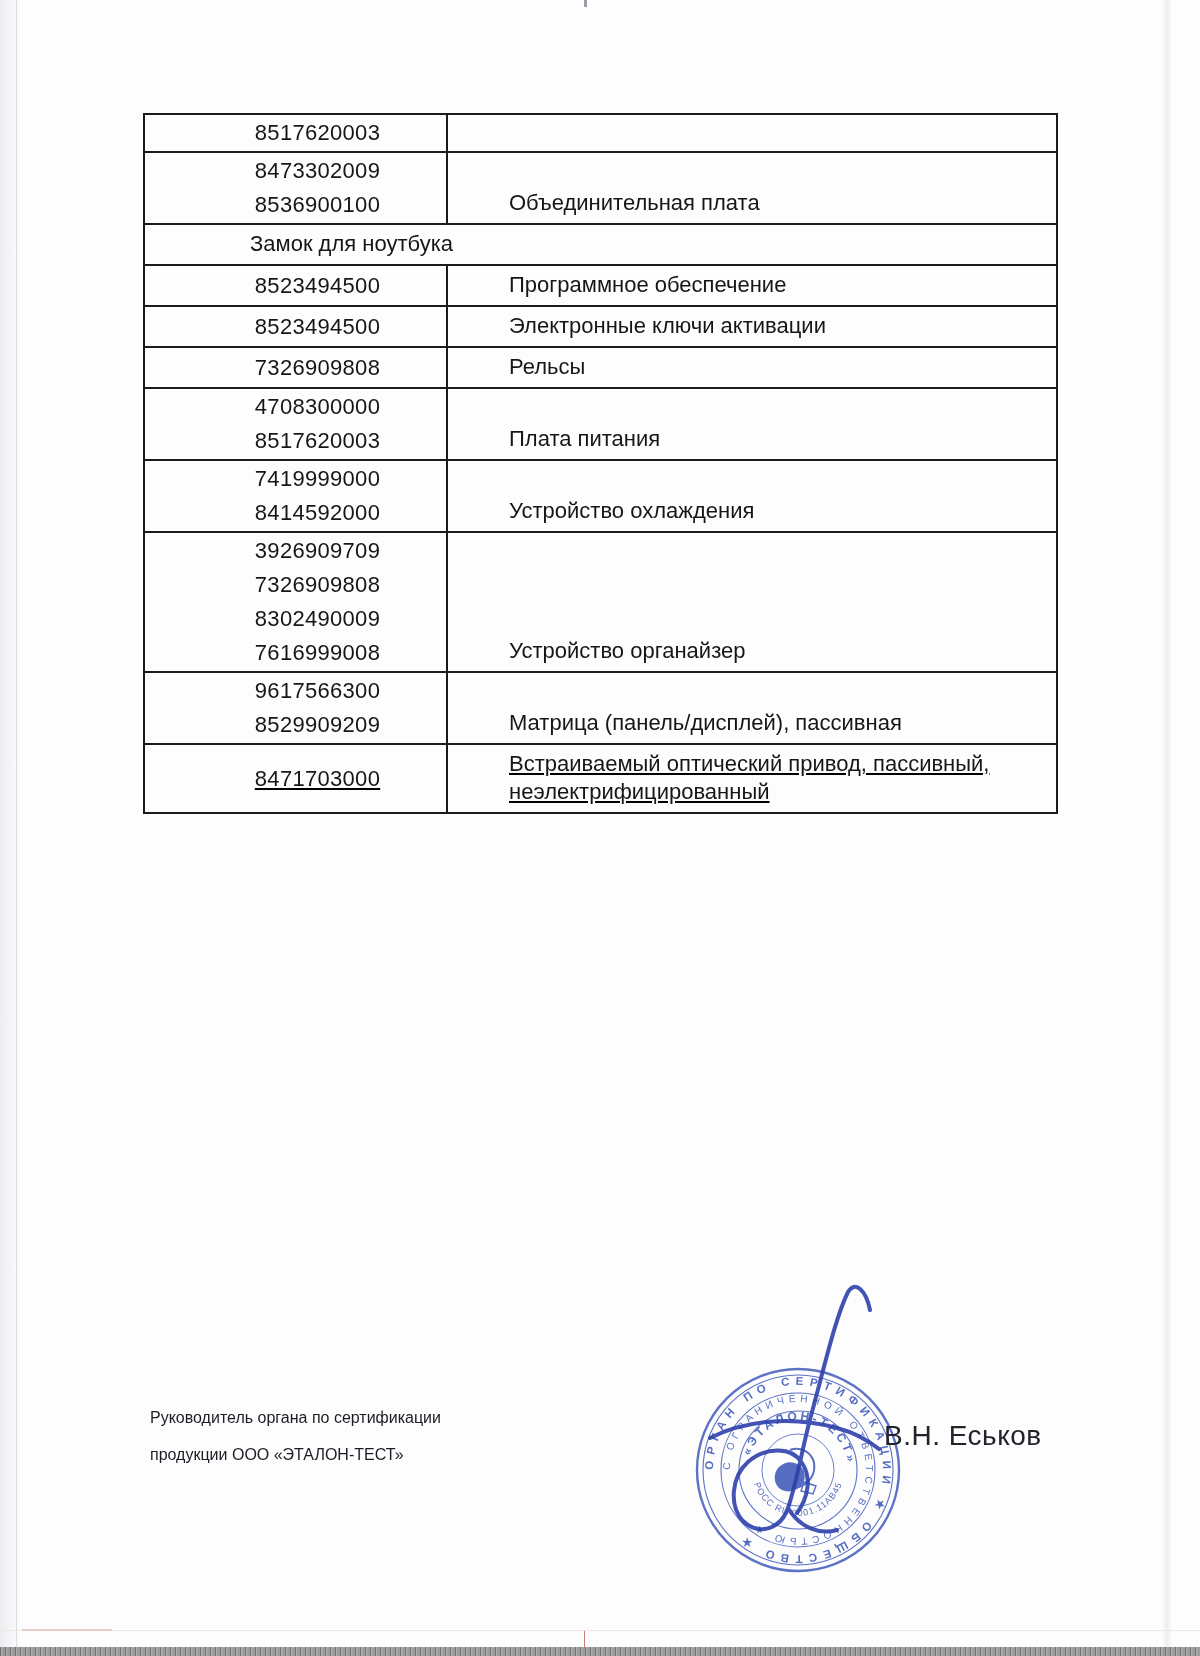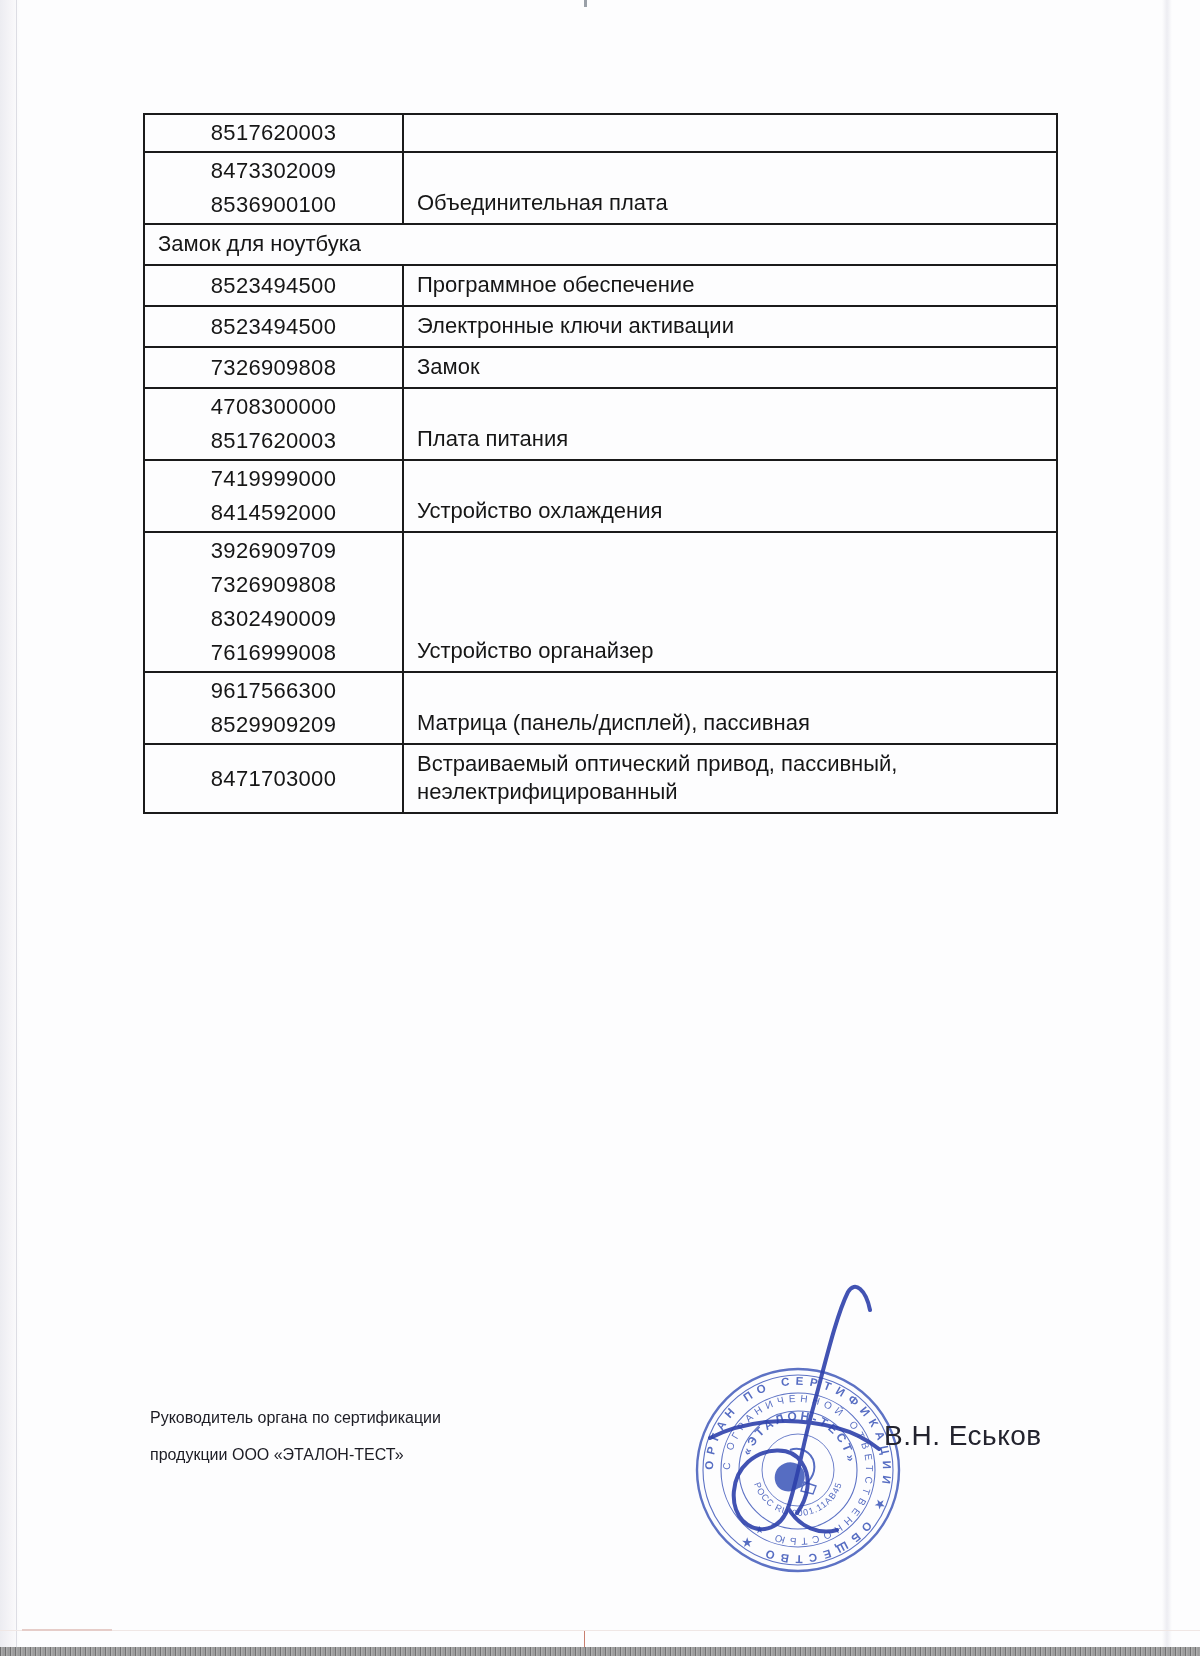--- a/index.html
+++ b/index.html
@@ -32,38 +32,38 @@
       #454545 0px, #6b6b6b 1px, #d6d6d6 2px, #4e4e4e 3px, #c4c4c4 4px, #5a5a5a 5px);
     opacity:.85;
   }
   
   .doc-table {
     position:absolute; left:143px; top:113px; width:915px;
     border:2.5px solid #1b1b1b;
     box-sizing:border-box;
     background:transparent;
   }
-  .row { display:flex; border-bottom:2.5px solid #1b1b1b; }
-  .row:last-child { border-bottom:none; }
+  .row { display:flex; border-bottom:2.5px solid #1b1b1b;padding-left:44px; }
+  .row:last-child { border-bottom:none;text-decoration:underline; }
   .cell-codes {
     width:259px; flex:0 0 259px; box-sizing:border-box;
     border-right:2px solid #1b1b1b;
     display:flex; flex-direction:column; justify-content:center; align-items:center;
     padding:1px 0;
   }
   .code-line {
     height:34px; line-height:34px;
     font-size:22px; color:#161616; letter-spacing:.3px;
     white-space:nowrap;
   }
   .cell-desc {
     flex:1; display:flex; align-items:flex-end;
     box-sizing:border-box;
     padding:5px 12px 6px 13px;
-    font-size:22px; line-height:28px; color:#161616;
+    font-size:22px; line-height:28px; color:#161616;margin-left:48px;
   }
   
   .sig-title {
     position:absolute; left:150px; top:1399px; width:470px;
     font-size:16px; line-height:37px; color:#1c1c24;
   }
   .signer-name {
     position:absolute; left:884px; top:1420px;
     font-size:28px; color:#23232e; letter-spacing:.5px;
     z-index:6;
@@ -122,21 +122,21 @@
         </div>
         <div class="cell-desc">
           <span>Электронные ключи активации</span>
         </div>
       </div>
       <div class="row">
         <div class="cell-codes">
           <div class="code-line">7326909808</div>
         </div>
         <div class="cell-desc">
-          <span>Замок</span>
+          <span>Рельсы</span>
         </div>
       </div>
       <div class="row">
         <div class="cell-codes">
           <div class="code-line">4708300000</div>
           <div class="code-line">8517620003</div>
         </div>
         <div class="cell-desc">
           <span>Плата питания</span>
         </div>

